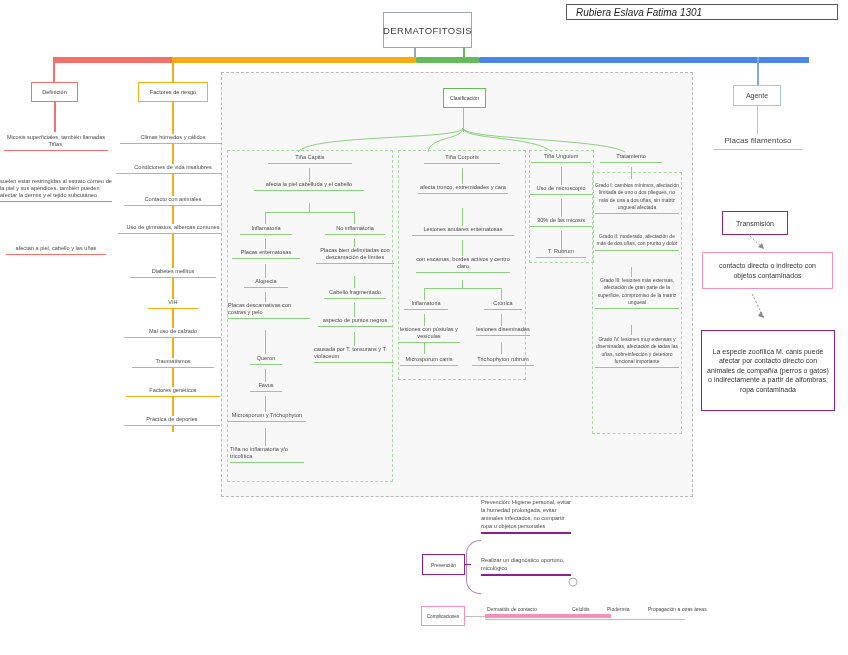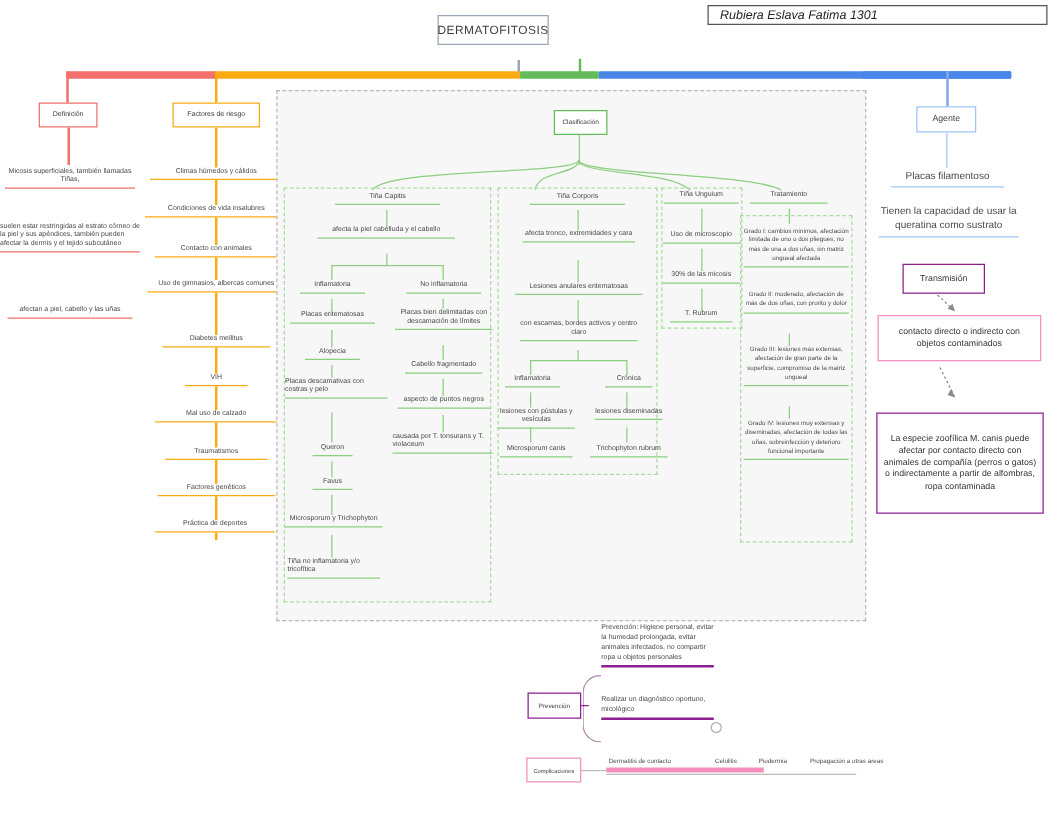--- a/index.html
+++ b/index.html
@@ -20,21 +20,21 @@
   }
   .txt{
     position:absolute;box-sizing:border-box;
     text-align:center;line-height:1.25;
     color:#4a4a4a;
   }
   .bar{position:absolute;}
 
   
   #title-box{
-    left:350px;top:12px;width:89px;height:24px;
+    left:383px;top:12px;width:89px;height:36px;
     border:1px solid #9aa7b4;font-size:9.5px;letter-spacing:.4px;
     color:#3c3c3c;
   }
   #author-box{
     left:566px;top:4px;width:272px;height:16px;
     border:1.4px solid #555;font-size:10px;color:#222;
     justify-content:flex-start;padding-left:9px;font-style:italic;
   }
 
   
@@ -214,21 +214,20 @@
   <div class="txt u-green tiny" style="left:595px;top:182px;width:84px;padding-bottom:2px;line-height:1.45;">Grado I: cambios mínimos, afectación limitada de uno o dos pliegues, no más de una a dos uñas, sin matriz ungueal afectada</div>
   <div class="txt u-green tiny" style="left:595px;top:233px;width:84px;padding-bottom:2px;line-height:1.45;">Grado II: moderado, afectación de más de dos uñas, con prurito y dolor</div>
   <div class="bar abs" style="left:631px;top:267px;width:1.3px;height:10px;background:#8ccf7f;"></div>
   <div class="txt u-green tiny" style="left:595px;top:277px;width:84px;padding-bottom:2px;line-height:1.45;">Grado III: lesiones más extensas, afectación de gran parte de la superficie, compromiso de la matriz ungueal</div>
   <div class="bar abs" style="left:631px;top:325px;width:1.3px;height:10px;background:#8ccf7f;"></div>
   <div class="txt u-green tiny" style="left:595px;top:336px;width:84px;padding-bottom:2px;line-height:1.45;">Grado IV: lesiones muy extensas y diseminadas, afectación de todas las uñas, sobreinfección y deterioro funcional importante</div>
 
   <div class="node" id="box-agente">Agente</div>
   <div class="bar abs" style="left:757px;top:106px;width:1.4px;height:28px;background:#9fc5f8;"></div>
   <div class="txt u-blue" style="left:713px;top:136px;width:90px;font-size:8px;padding-bottom:3px;">Placas filamentoso</div>
-  <div class="txt u-blue" style="left:703px;top:164px;width:112px;font-size:8px;padding-bottom:3px;line-height:1.35;">Tienen la capacidad de usar la queratina como sustrato</div>
 
   <div class="node" id="box-transmision">Transmisión</div>
   <svg class="abs" style="left:748px;top:234px;width:24px;height:20px;" viewBox="0 0 24 20">
     <path d="M2 2 L16 15" stroke="#8a8a8a" stroke-width="1" stroke-dasharray="2 2" fill="none"></path>
     <path d="M16 15 L10 13 L14 9 Z" fill="#8a8a8a"></path>
   </svg>
   <div class="node" id="box-contacto">contacto directo o indirecto con objetos contaminados</div>
   <svg class="abs" style="left:748px;top:292px;width:24px;height:34px;" viewBox="0 0 24 34">
     <path d="M4 2 L16 26" stroke="#8a8a8a" stroke-width="1" stroke-dasharray="2 2" fill="none"></path>
     <path d="M16 26 L10 24 L13 19 Z" fill="#8a8a8a"></path>

